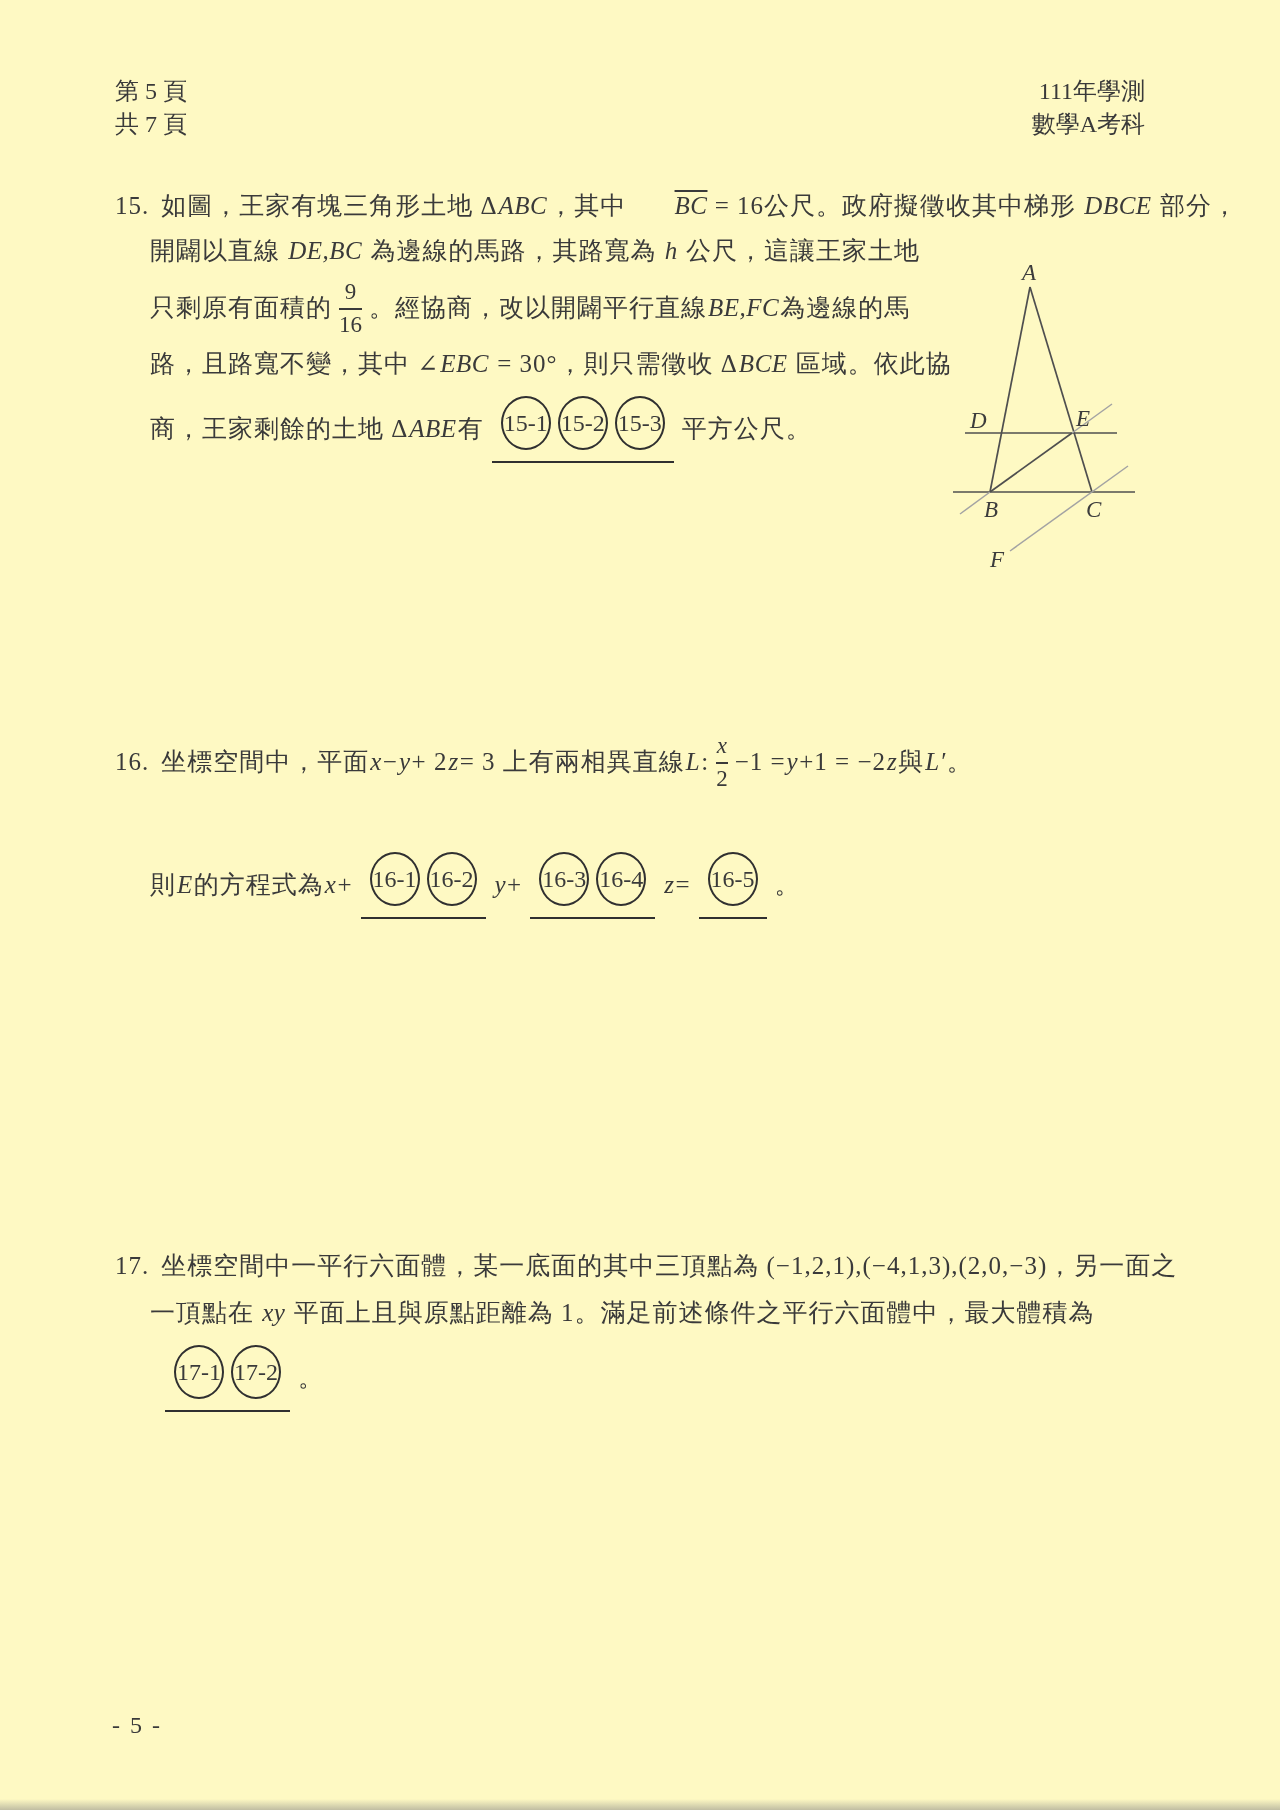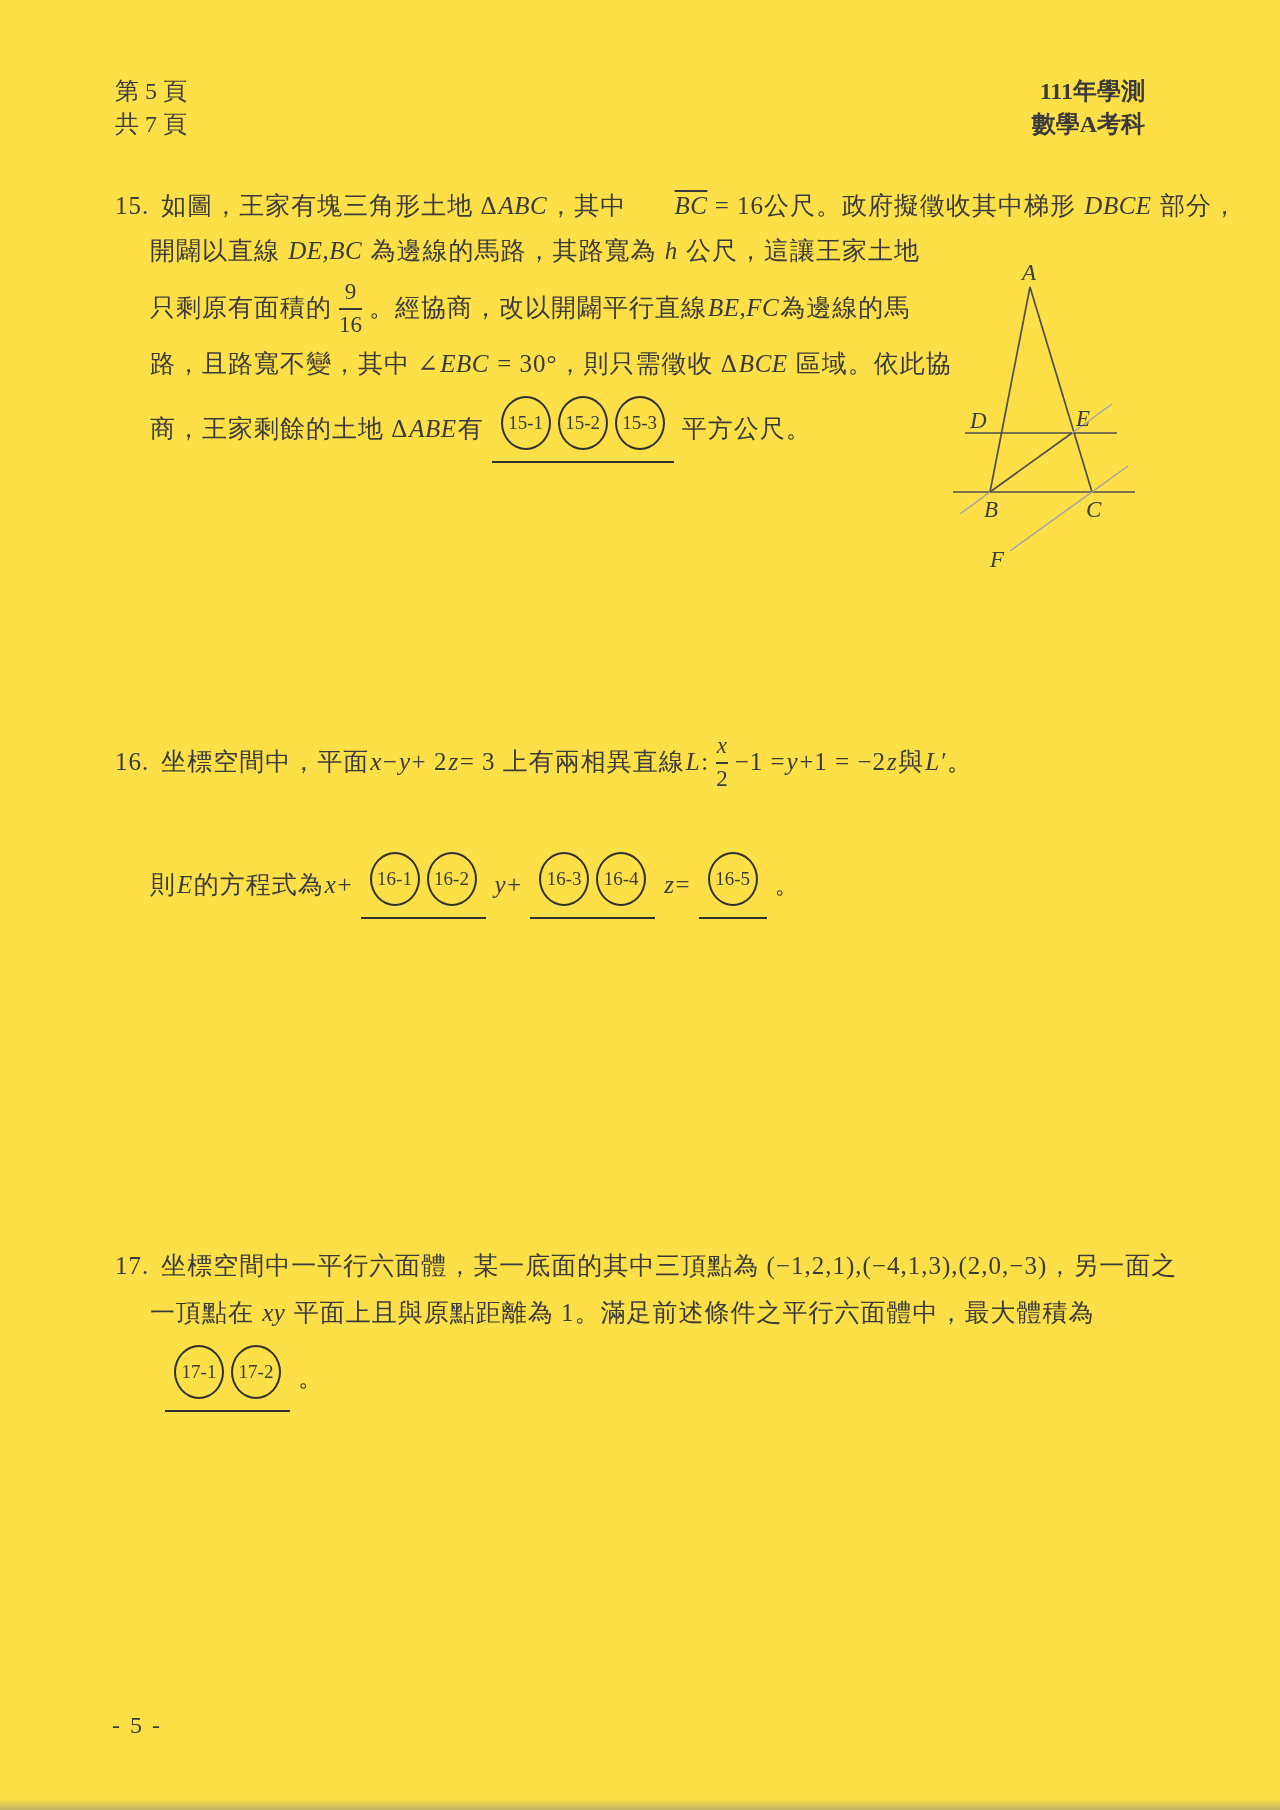--- a/index.html
+++ b/index.html
@@ -1,54 +1,54 @@
 <!DOCTYPE html>
 <html><head>
 <meta charset="utf-8">
 <style>
   html,body { margin:0; padding:0; background:#e9e9e9; }
   .page {
     position:relative; width:1280px; height:1810px; margin:0 auto;
-    background:#fde047; color:#3a3a3a; overflow:hidden;
+    background:#fef9c3; color:#3a3a3a; overflow:hidden;
     font-family:"Liberation Serif","DejaVu Serif",serif;
   }
   .line { position:absolute; white-space:nowrap; font-size:25px; letter-spacing:1px; line-height:1.25; }
   .flexline { display:flex; align-items:center; }
   .hdr { position:absolute; font-size:24px; line-height:33px; }
   .hdr-right { text-align:right; }
   .pnum { margin-right:12px; }
   .txt { }
   .mi { font-style:italic; letter-spacing:0.5px; padding:0 1px; }
   .ov { font-style:italic; text-decoration:overline; letter-spacing:0.5px;margin-left:41px; }
   .frac { display:inline-flex; flex-direction:column; align-items:center; margin:0 7px; line-height:1; vertical-align:middle; }
   .frac .num, .frac .den { font-size:23px; line-height:1.1; letter-spacing:0; }
   .frac .num.it { font-style:italic; }
   .frac .bar { align-self:stretch; height:0; border-top:2px solid #3a3a3a; margin:3px 0 2px; }
   .ans-group { display:inline-flex; align-items:center; gap:7px; border-bottom:2.5px solid #303030; padding:0 9px 11px; margin:0 8px; }
   .circle {
     display:inline-flex; align-items:center; justify-content:center; flex:none;
     width:46px; height:50px; border:2.5px solid #303030; border-radius:50%;
-    font-size:19px; letter-spacing:0;font-family:Liberation Serif, serif;
+    font-size:24px; letter-spacing:0;font-family:Liberation Serif, serif;
   }
   .diagram { position:absolute; left:930px; top:222px; }
   .diagram text { font-size:23px; font-style:italic; fill:#3c3c3c; font-family:"Liberation Serif","DejaVu Serif",serif; }
   .footer { position:absolute; left:112px; top:1712px; font-size:24px; letter-spacing:2px; }
   .bottom-edge { position:absolute; left:0; right:0; bottom:0; height:11px;
     background:linear-gradient(to bottom, rgba(150,150,150,0), rgba(130,130,130,0.5)); }
 </style>
 </head>
 <body>
 
 <div class="page">
 
   <div class="hdr" style="left:115px; top:75px;">
     <div>第 5 頁</div>
     <div>共 7 頁</div>
   </div>
-  <div class="hdr hdr-right" style="right:135px; top:75px;font-weight:bold;">
+  <div class="hdr hdr-right" style="right:135px; top:75px;">
     <div>111年學測</div>
     <div>數學A考科</div>
   </div>
 
   <div class="line" style="left:115px; top:190px;">
     <span class="pnum">15.</span><span><span class="txt">如圖，王家有塊三角形土地 Δ</span><span class="mi">ABC</span><span class="txt">，其中 </span><span class="ov">BC</span><span class="txt"> = 16公尺。政府擬徵收其中梯形 </span><span class="mi">DBCE</span><span class="txt"> 部分，</span></span>
   </div>
   <div class="line" style="left:150px; top:235px;"><span class="txt">開闢以直線 </span><span class="mi">DE,BC</span><span class="txt"> 為邊線的馬路，其路寬為 </span><span class="mi">h</span><span class="txt"> 公尺，這讓王家土地</span></div>
   <div class="line flexline" style="left:150px; top:276px; height:64px;">
       <span class="txt">只剩原有面積的</span>

